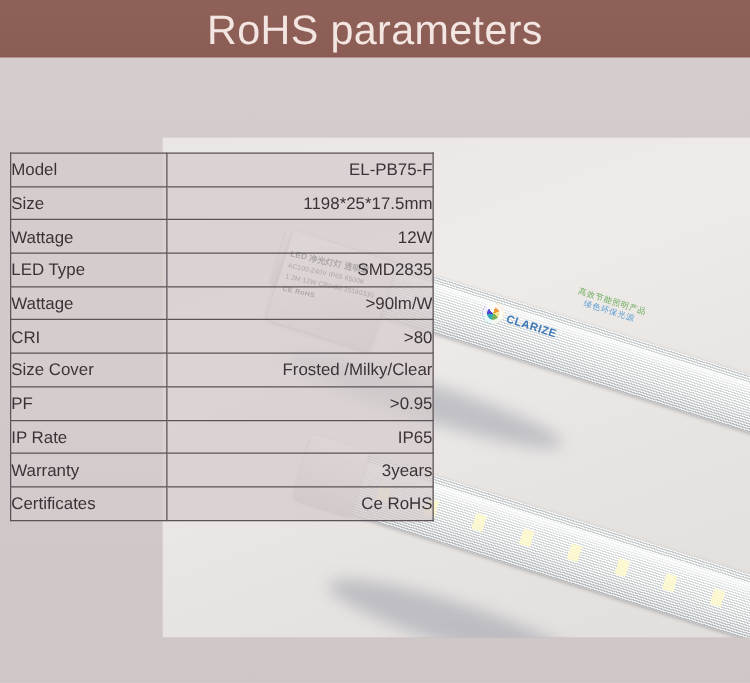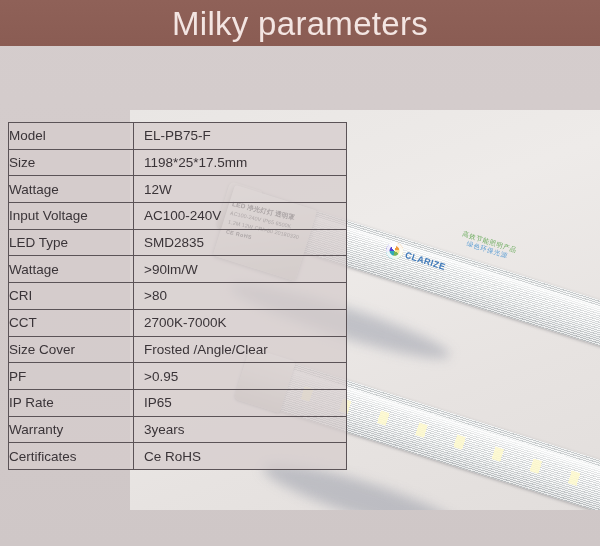--- a/index.html
+++ b/index.html
@@ -231,31 +231,31 @@
     font-size: 13.5px;
     padding: 0;
     background: rgba(214,207,207,0.45);
   }
   .spec-table td.k {
     width: 124px;
     text-align: left;
   }
   .spec-table td.v {
     padding-left: 10px;
-    text-align: left;
+    text-align: right;
     white-space: nowrap;
   }
 </style>
 </head>
 <body>
 
 <div id="page">
 
   <div class="header-band">
-    <div class="header-title">Milky parameters</div>
+    <div class="header-title">RoHS parameters</div>
   </div>
 
   <div class="photo">
     <div class="photo-bg"></div>
 
     <div class="shadow" id="shadow-a"></div>
     <div class="shadow" id="shadow-b"></div>
 
     <div class="tube" id="tube-upper">
       <div class="body"></div>
@@ -297,42 +297,34 @@
         </tr>
         <tr>
           <td class="k">Size</td>
           <td class="v">1198*25*17.5mm</td>
         </tr>
         <tr>
           <td class="k">Wattage</td>
           <td class="v">12W</td>
         </tr>
         <tr>
-          <td class="k">Input Voltage</td>
-          <td class="v">AC100-240V</td>
-        </tr>
-        <tr>
           <td class="k">LED Type</td>
           <td class="v">SMD2835</td>
         </tr>
         <tr>
           <td class="k">Wattage</td>
           <td class="v">&gt;90lm/W</td>
         </tr>
         <tr>
           <td class="k">CRI</td>
           <td class="v">&gt;80</td>
         </tr>
         <tr>
-          <td class="k">CCT</td>
-          <td class="v">2700K-7000K</td>
-        </tr>
-        <tr>
           <td class="k">Size Cover</td>
-          <td class="v">Frosted /Angle/Clear</td>
+          <td class="v">Frosted /Milky/Clear</td>
         </tr>
         <tr>
           <td class="k">PF</td>
           <td class="v">&gt;0.95</td>
         </tr>
         <tr>
           <td class="k">IP Rate</td>
           <td class="v">IP65</td>
         </tr>
         <tr>

